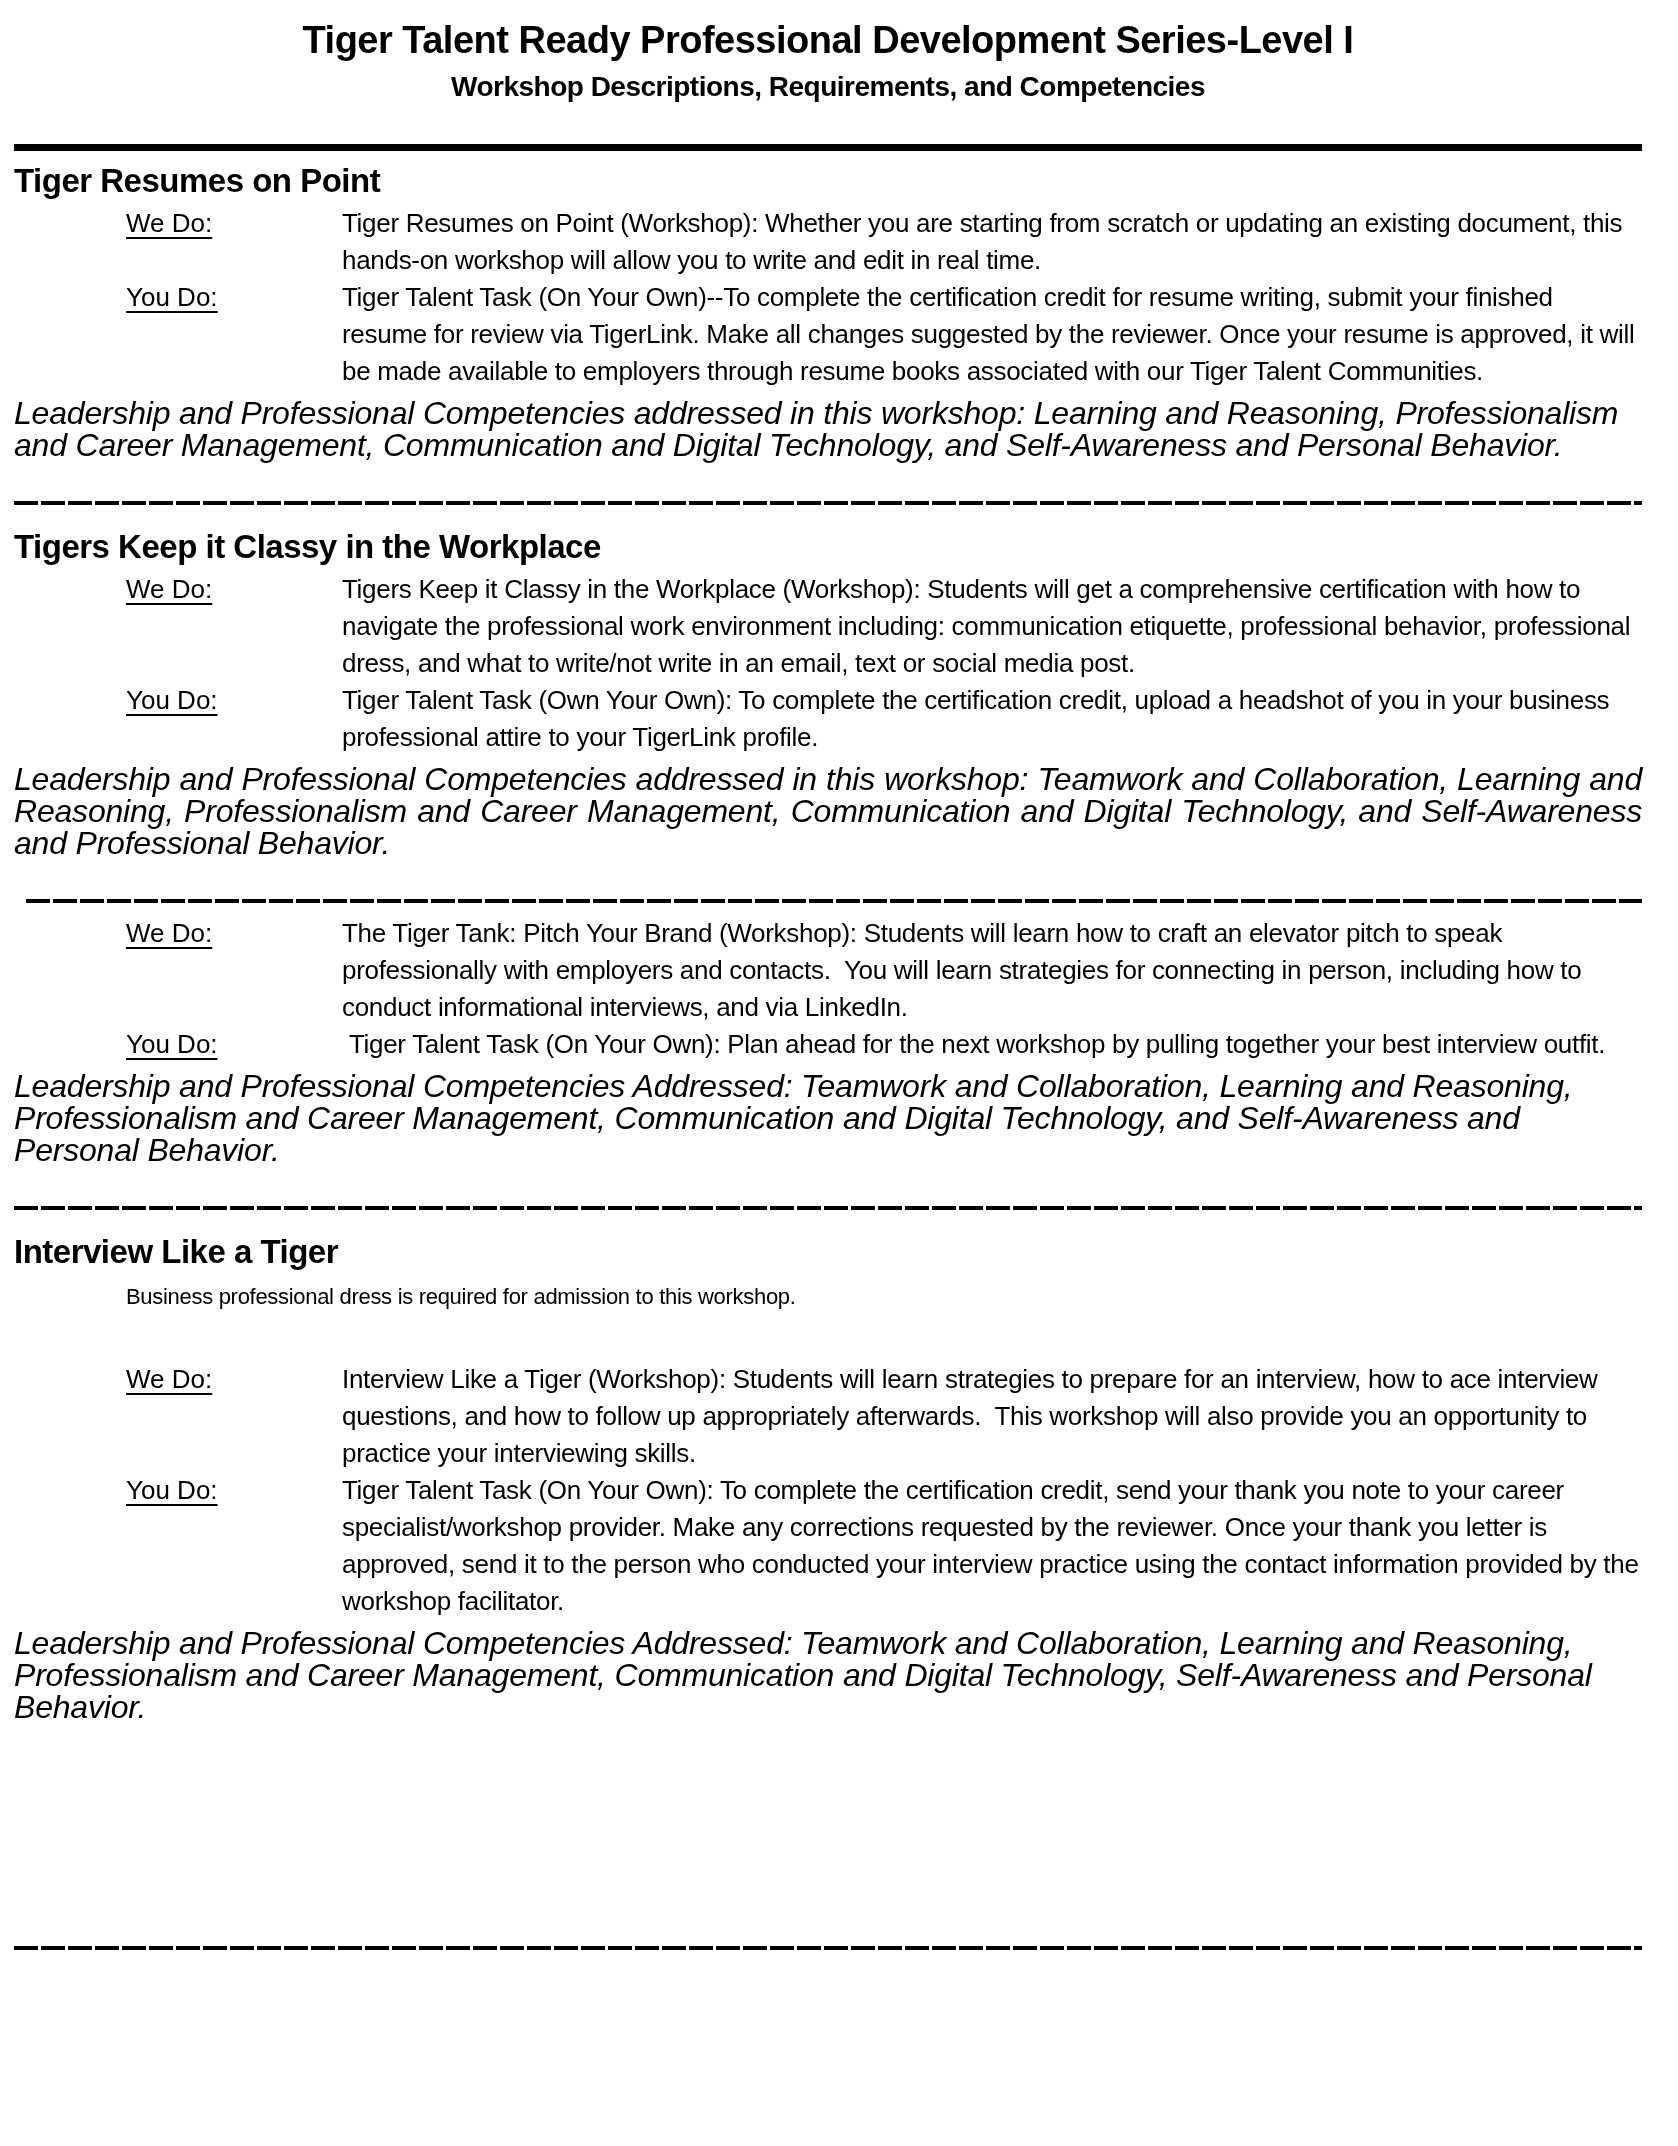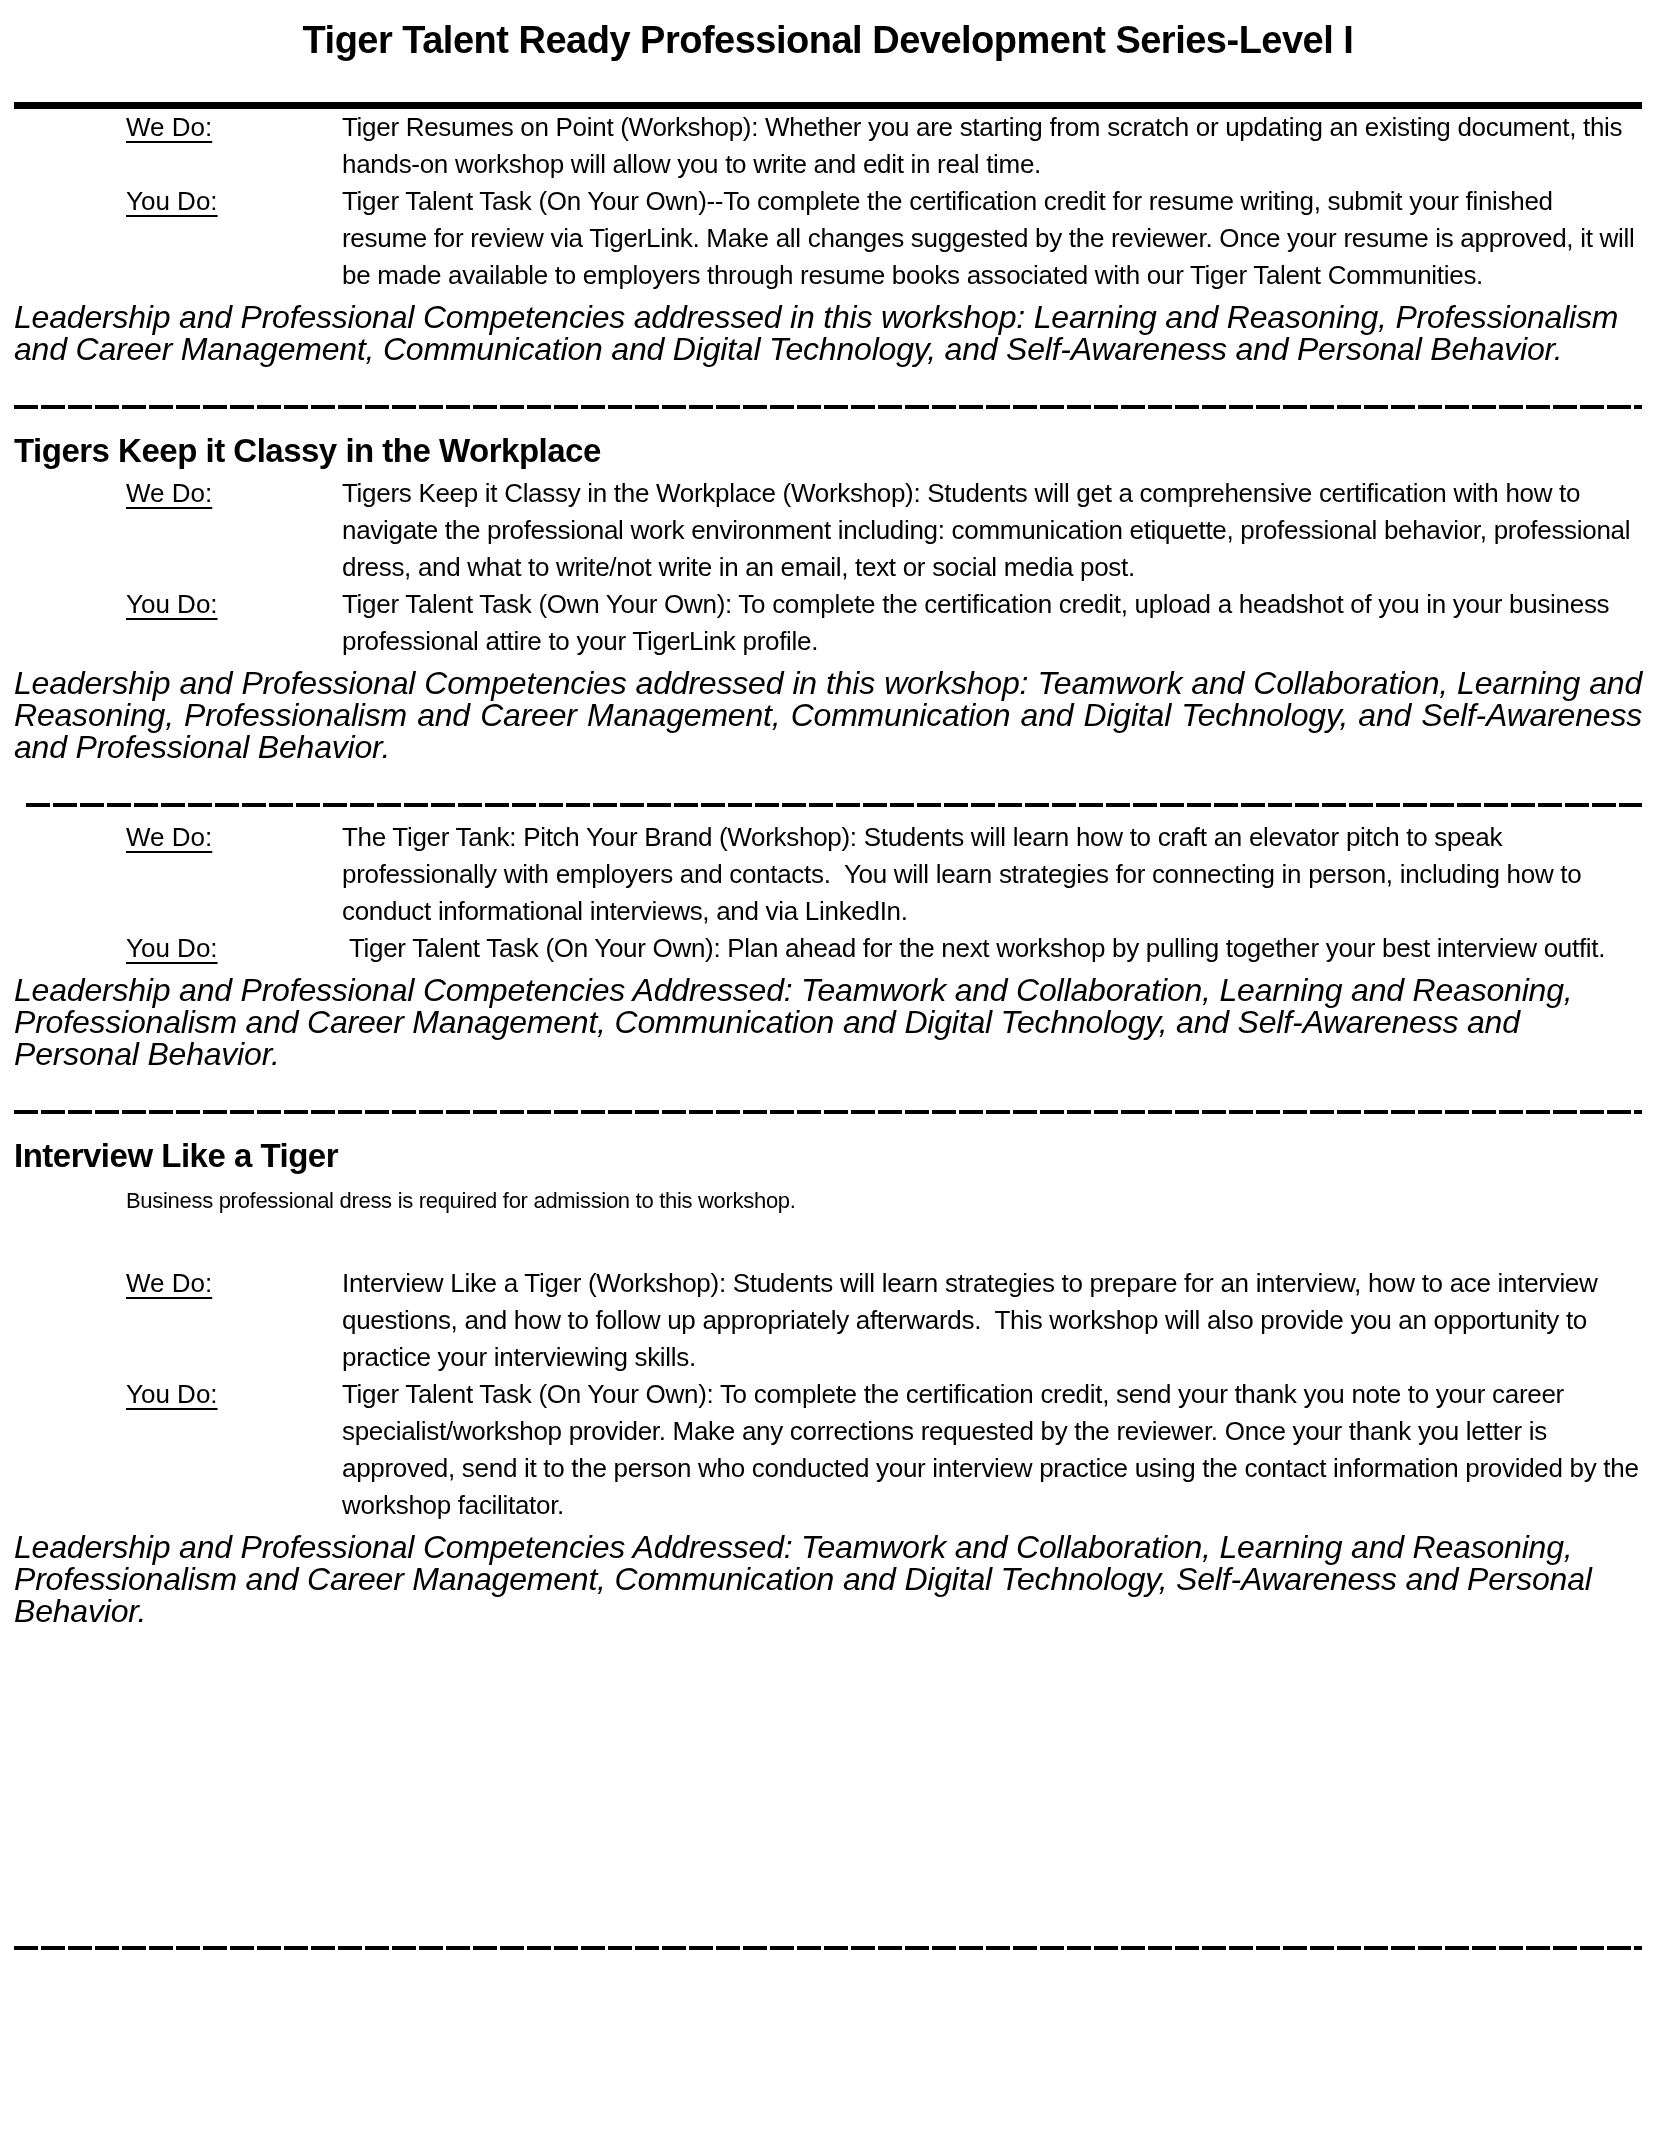--- a/index.html
+++ b/index.html
@@ -86,25 +86,27 @@
   .divider.indent { margin-left: 12px; }
   .divider.bottom { margin-top: auto; margin-bottom: 8px; }
 </style>
 </head>
 <body>
 
 <div class="page">
 
   <header>
     <h1 class="doc-title">Tiger Talent Ready Professional Development Series-Level I</h1>
+    <div class="doc-subtitle">Workshop Descriptions, Requirements, and Competencies</div>
   </header>
 
   <div class="title-rule"></div>
 
   <section>
+    <h2 class="sec-heading">Tiger Resumes on Point</h2>
     <div class="row">
       <div class="row-label"><span class="ul">We Do:</span></div>
       <div class="row-text">Tiger Resumes on Point (Workshop): Whether you are starting from scratch or updating an existing document, this hands-on workshop will allow you to write and edit in real time.</div>
     </div>
     <div class="row">
       <div class="row-label"><span class="ul">You Do:</span></div>
       <div class="row-text">Tiger Talent Task (On Your Own)--To complete the certification credit for resume writing, submit your finished resume for review via TigerLink. Make all changes suggested by the reviewer. Once your resume is approved, it will be made available to employers through resume books associated with our Tiger Talent Communities.</div>
     </div>
     <p class="competencies">Leadership and Professional Competencies addressed in this workshop: Learning and Reasoning, Professionalism and Career Management, Communication and Digital Technology, and Self-Awareness and Personal Behavior.</p>
   </section>

